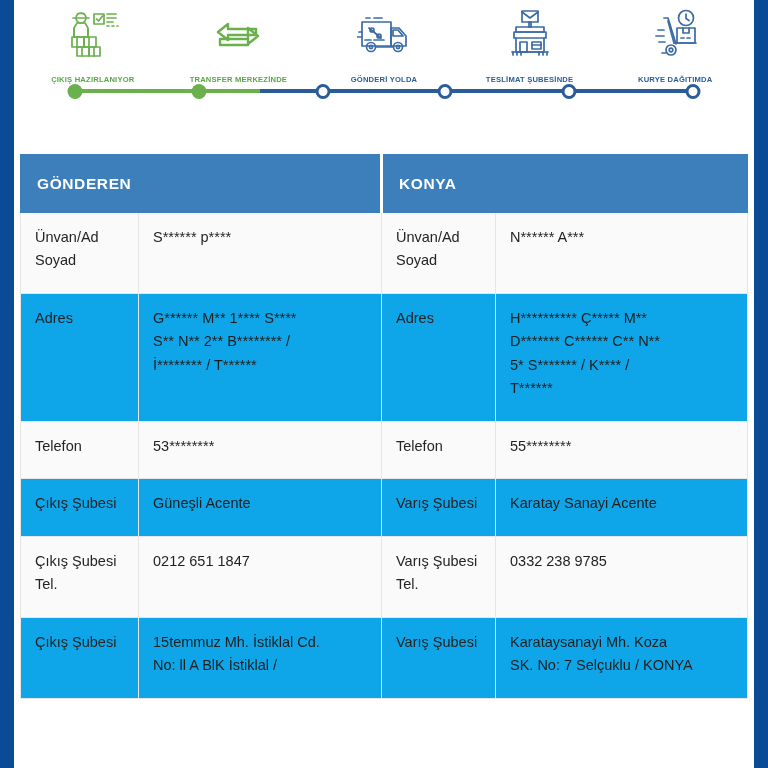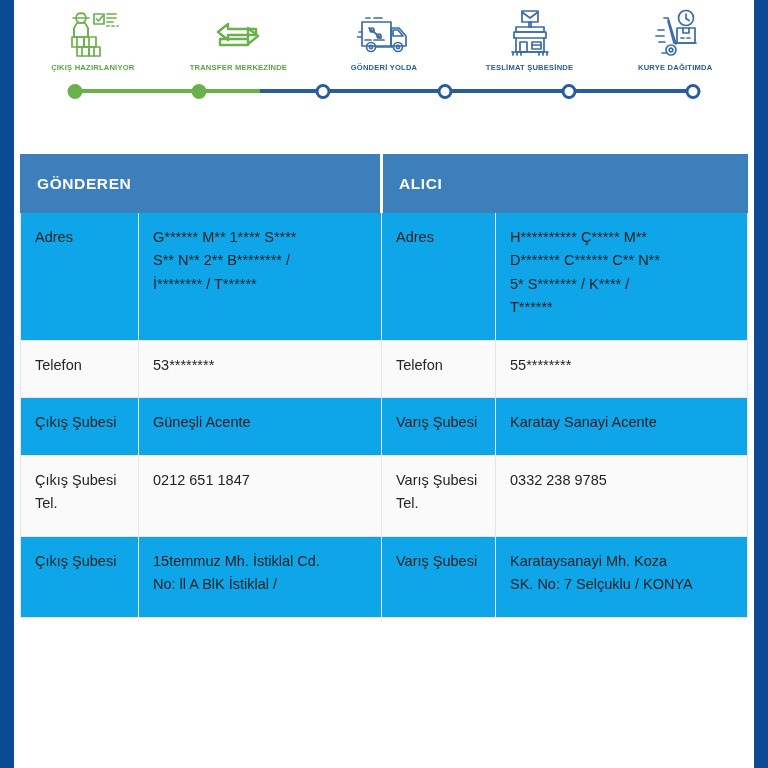--- a/index.html
+++ b/index.html
@@ -49,21 +49,21 @@
     flex-direction: column;
     align-items: center;
     padding-top: 6px;
   }
   .step-icon {
     height: 56px;
     display: flex; align-items: center; justify-content: center;
   }
   .step-icon svg { display: block; }
   .step-label {
-    margin-top: 1px;
+    margin-top: 13px;
     font-size: 7.6px;
     letter-spacing: 0.2px;
     font-weight: 700;
     text-align: left;
     white-space: nowrap;
   }
   .step.done .step-label { color: #59a745; }
   .step.pending .step-label { color: #2a5c9b; }
 
   
@@ -281,24 +281,34 @@
       <table class="info">
         <colgroup>
           <col class="col-l1">
             <col class="col-v1">
             <col class="col-l2">
             <col class="col-v2">
         </colgroup>
         <thead>
           <tr>
             <th colspan="2">GÖNDEREN</th>
-            <th colspan="2" class="sep-left">ALICI</th>
+            <th colspan="2" class="sep-left">KONYA</th>
           </tr>
         </thead>
         <tbody>
+            <tr class="odd">
+              <td class="label">Ünvan/Ad Soyad</td>
+              <td class=" cell-lines">
+                <span>S****** p****</span>
+              </td>
+              <td class="label">Ünvan/Ad Soyad</td>
+              <td class=" cell-lines">
+                <span>N****** A***</span>
+              </td>
+            </tr>
             <tr class="even">
               <td class="label">Adres</td>
               <td class=" cell-lines">
                 <span>G****** M** 1**** S****</span>
                 <span>S** N** 2** B******** /</span>
                 <span>İ******** / T******</span>
               </td>
               <td class="label">Adres</td>
               <td class=" cell-lines">
                 <span>H********** Ç***** M**</span>

